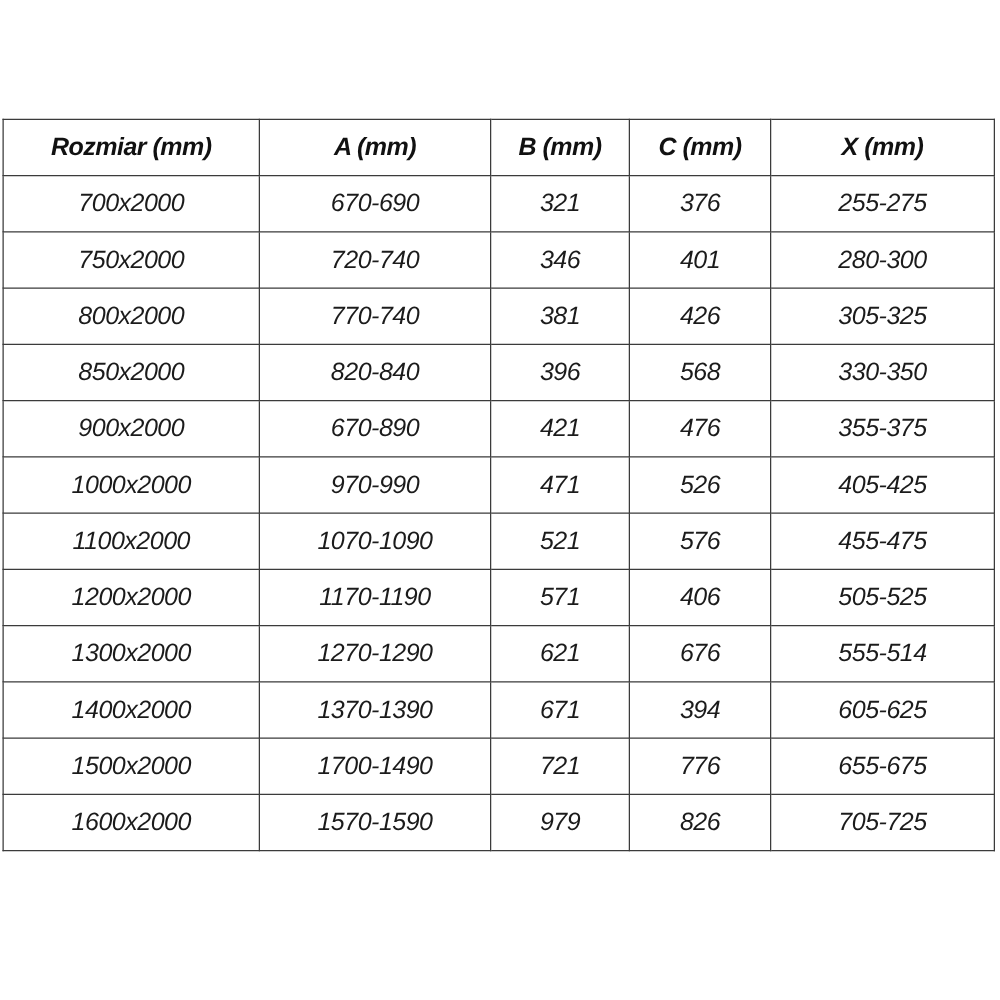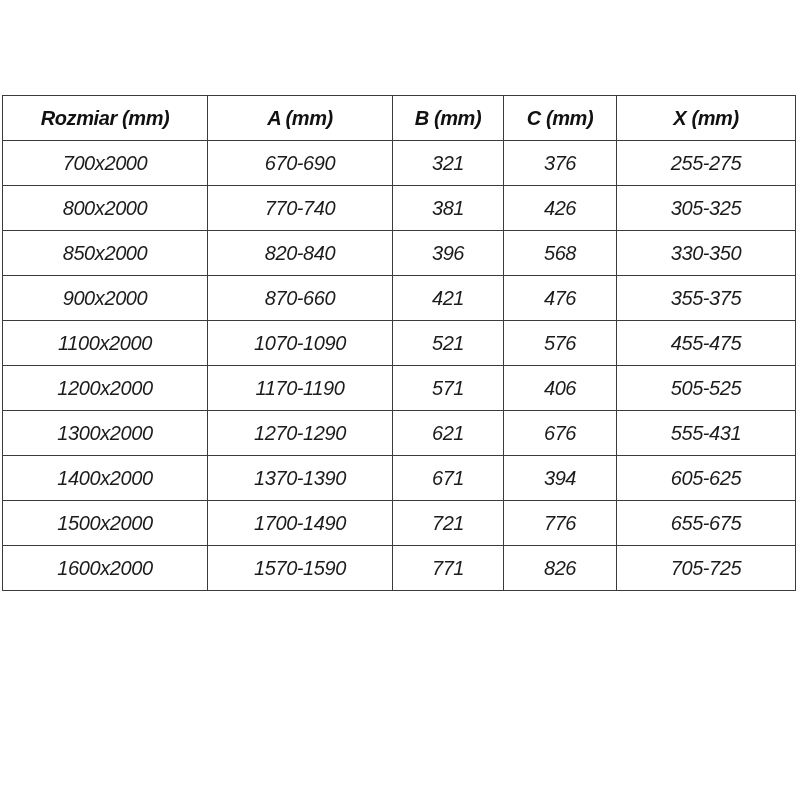--- a/index.html
+++ b/index.html
@@ -76,76 +76,90 @@
   </thead>
   <tbody>
       <tr>
         <td>700x2000</td>
         <td>670-690</td>
         <td>321</td>
         <td>376</td>
         <td>255-275</td>
       </tr>
       <tr>
+        <td>750x2000</td>
+        <td>720-740</td>
+        <td>346</td>
+        <td>401</td>
+        <td>280-300</td>
+      </tr>
+      <tr>
         <td>800x2000</td>
         <td>770-740</td>
         <td>381</td>
         <td>426</td>
         <td>305-325</td>
       </tr>
       <tr>
         <td>850x2000</td>
         <td>820-840</td>
         <td>396</td>
         <td>568</td>
         <td>330-350</td>
       </tr>
       <tr>
         <td>900x2000</td>
-        <td>870-660</td>
+        <td>670-890</td>
         <td>421</td>
         <td>476</td>
         <td>355-375</td>
+      </tr>
+      <tr>
+        <td>1000x2000</td>
+        <td>970-990</td>
+        <td>471</td>
+        <td>526</td>
+        <td>405-425</td>
       </tr>
       <tr>
         <td>1100x2000</td>
         <td>1070-1090</td>
         <td>521</td>
         <td>576</td>
         <td>455-475</td>
       </tr>
       <tr>
         <td>1200x2000</td>
         <td>1170-1190</td>
         <td>571</td>
         <td>406</td>
         <td>505-525</td>
       </tr>
       <tr>
         <td>1300x2000</td>
         <td>1270-1290</td>
         <td>621</td>
         <td>676</td>
-        <td>555-431</td>
+        <td>555-514</td>
       </tr>
       <tr>
         <td>1400x2000</td>
         <td>1370-1390</td>
         <td>671</td>
         <td>394</td>
         <td>605-625</td>
       </tr>
       <tr>
         <td>1500x2000</td>
         <td>1700-1490</td>
         <td>721</td>
         <td>776</td>
         <td>655-675</td>
       </tr>
       <tr>
         <td>1600x2000</td>
         <td>1570-1590</td>
-        <td>771</td>
+        <td>979</td>
         <td>826</td>
         <td>705-725</td>
       </tr>
     </tbody>
 </table>
 
 </body></html>

